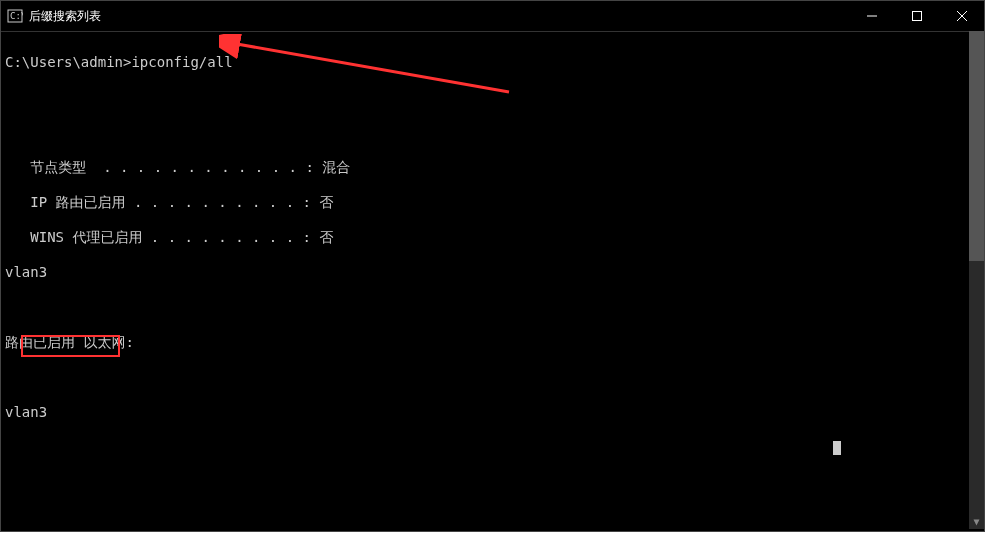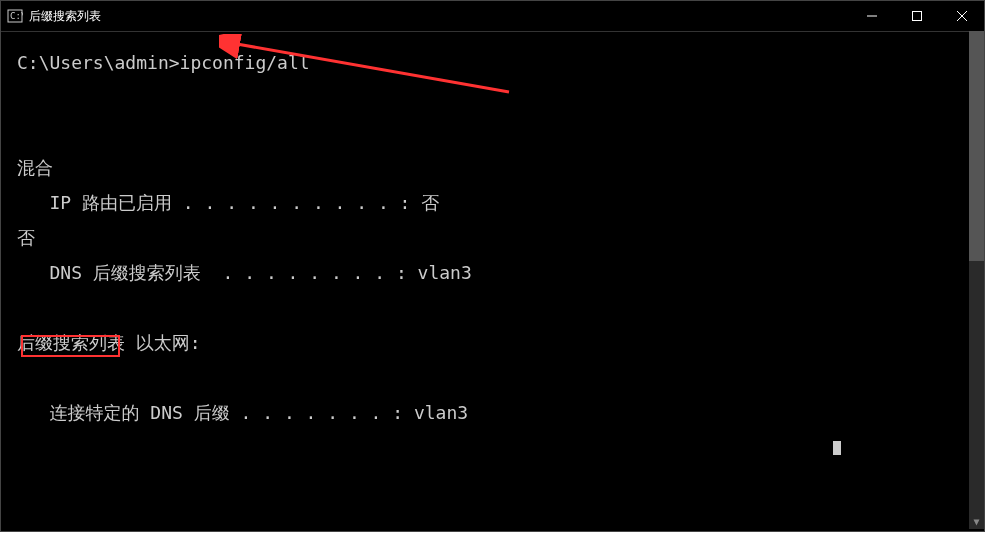--- a/index.html
+++ b/index.html
@@ -49,24 +49,24 @@
       width: 45px;
       height: 30px;
       display: flex;
       align-items: center;
       justify-content: center;
       color: #fff;
       font-size: 10px;
       cursor: pointer;
     }
     .terminal-content {
-      padding: 4px 16px;
+      padding: 4px 4px;
       color: #ccc;
       line-height: 17.5px;
-      font-size: 18px;
+      font-size: 14px;
       white-space: pre;
       position: relative;
       height: 494px;
       overflow: hidden;
     }
     .term-row {
       display: flex;
       white-space: pre;
     }
     .scrollbar {
@@ -131,28 +131,28 @@
             <line x1="10" y1="0" x2="0" y2="10" stroke="#fff" stroke-width="1"></line>
           </svg>
       </div>
     </div>
   </div>
 
   <div class="terminal-content">
 <div class="term-row"><span>C:\Users\admin&gt;</span><span>ipconfig/all</span></div>
 <div class="term-row">&nbsp;</div>
 <div class="term-row">&nbsp;</div>
-<div class="term-row"><span>混合</span></div>
+<div class="term-row"><span>   节点类型  . . . . . . . . . . . . : </span><span>混合</span></div>
 <div class="term-row"><span>   IP 路由已启用 . . . . . . . . . . : </span><span>否</span></div>
-<div class="term-row"><span>否</span></div>
-<div class="term-row"><span>   DNS 后缀搜索列表  . . . . . . . . : </span><span>vlan3</span></div>
+<div class="term-row"><span>   WINS 代理已启用 . . . . . . . . . : </span><span>否</span></div>
+<div class="term-row"><span>vlan3</span></div>
 <div class="term-row">&nbsp;</div>
-<div class="term-row">后缀搜索列表 以太网:</div>
+<div class="term-row">路由已启用 以太网:</div>
 <div class="term-row">&nbsp;</div>
-<div class="term-row"><span>   连接特定的 DNS 后缀 . . . . . . . : </span><span>vlan3</span></div>
+<div class="term-row"><span>vlan3</span></div>
 
 
 
 
 
 
 
 
 
 

